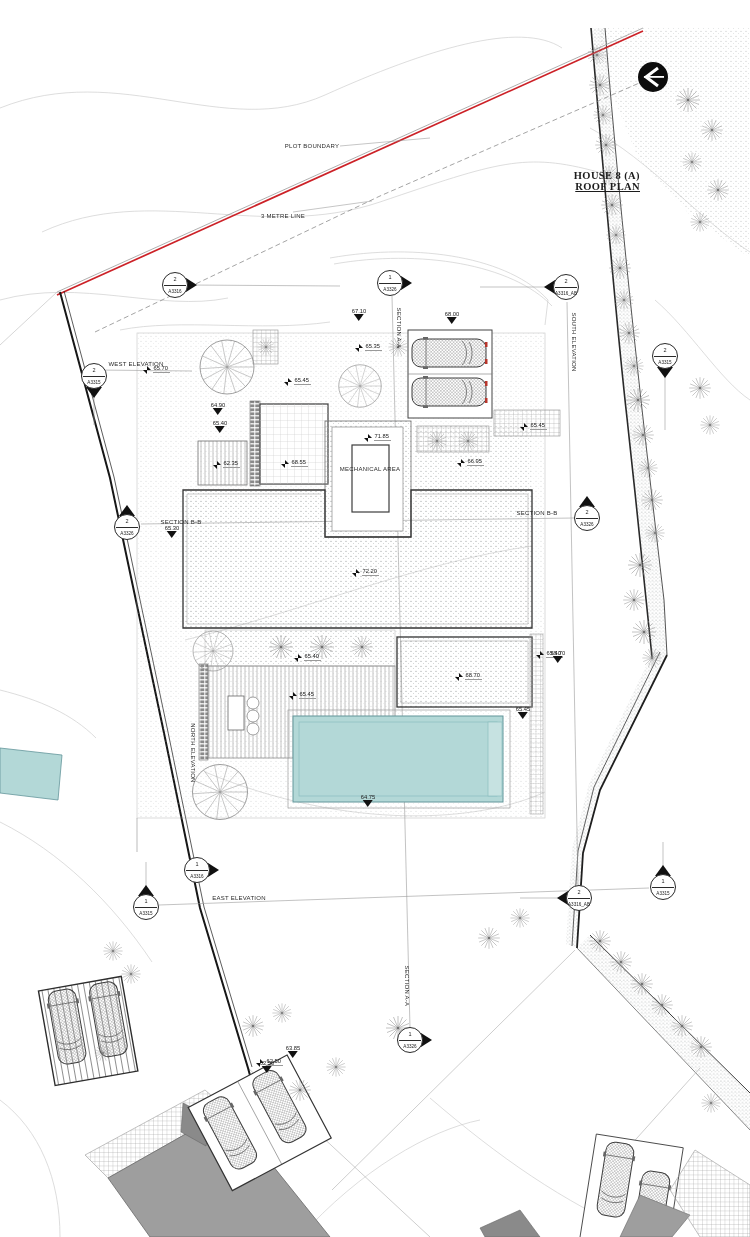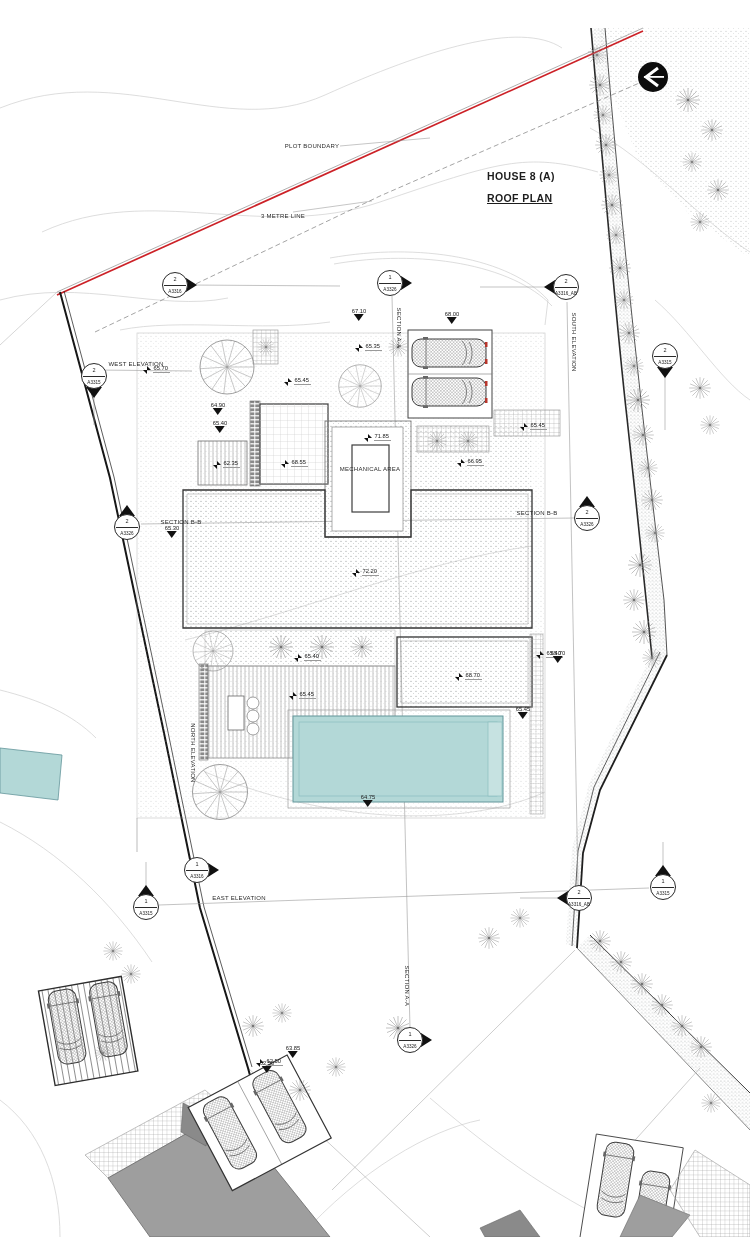--- a/index.html
+++ b/index.html
@@ -3,23 +3,23 @@
 <meta charset="utf-8">
 <style>
   html,body{margin:0;padding:0;background:#e8e8e8;}
   .canvas{position:relative;width:750px;height:1237px;background:#ffffff;overflow:hidden;
           font-family:"Liberation Sans",sans-serif;color:#1c1c1c;}
   svg.base{position:absolute;left:0;top:0;}
   
   .label{position:absolute;font-size:6px;letter-spacing:.25px;color:#2a2a2a;white-space:nowrap;
          transform:translate(-50%,-50%);line-height:1;}
   .label.rot{transform:translate(-50%,-50%) rotate(90deg);}
-  .title-block{position:absolute;left:487px;top:170px;width:180px;text-align:left;}
+  .title-block{position:absolute;left:460px;top:170px;width:180px;text-align:right;font-family:Liberation Serif, serif;}
   .title-block .t1{font-size:10.5px;font-weight:bold;letter-spacing:.4px;}
-  .title-block .t2{font-size:10.5px;font-weight:bold;letter-spacing:.4px;text-decoration:underline;margin-top:10px;}
+  .title-block .t2{font-size:10.5px;font-weight:bold;letter-spacing:.4px;text-decoration:underline;}
   
   .marker{position:absolute;transform:translate(-50%,-50%);}
   .m-circle{position:relative;width:26px;height:26px;border:.9px solid #2a2a2a;border-radius:50%;
             background:#fff;box-sizing:border-box;z-index:2;}
   .m-num{position:absolute;top:2.5px;left:0;width:100%;text-align:center;font-size:5.5px;}
   .m-ref{position:absolute;bottom:3.5px;left:0;width:100%;text-align:center;font-size:4.6px;letter-spacing:0;}
   .m-line{position:absolute;top:12.2px;left:1px;right:1px;border-top:.7px solid #2a2a2a;}
   .m-tri{position:absolute;width:0;height:0;z-index:1;}
   .m-tri.t-right{right:-9px;top:50%;transform:translateY(-50%);
       border-top:7px solid transparent;border-bottom:7px solid transparent;border-left:11px solid #111;}

